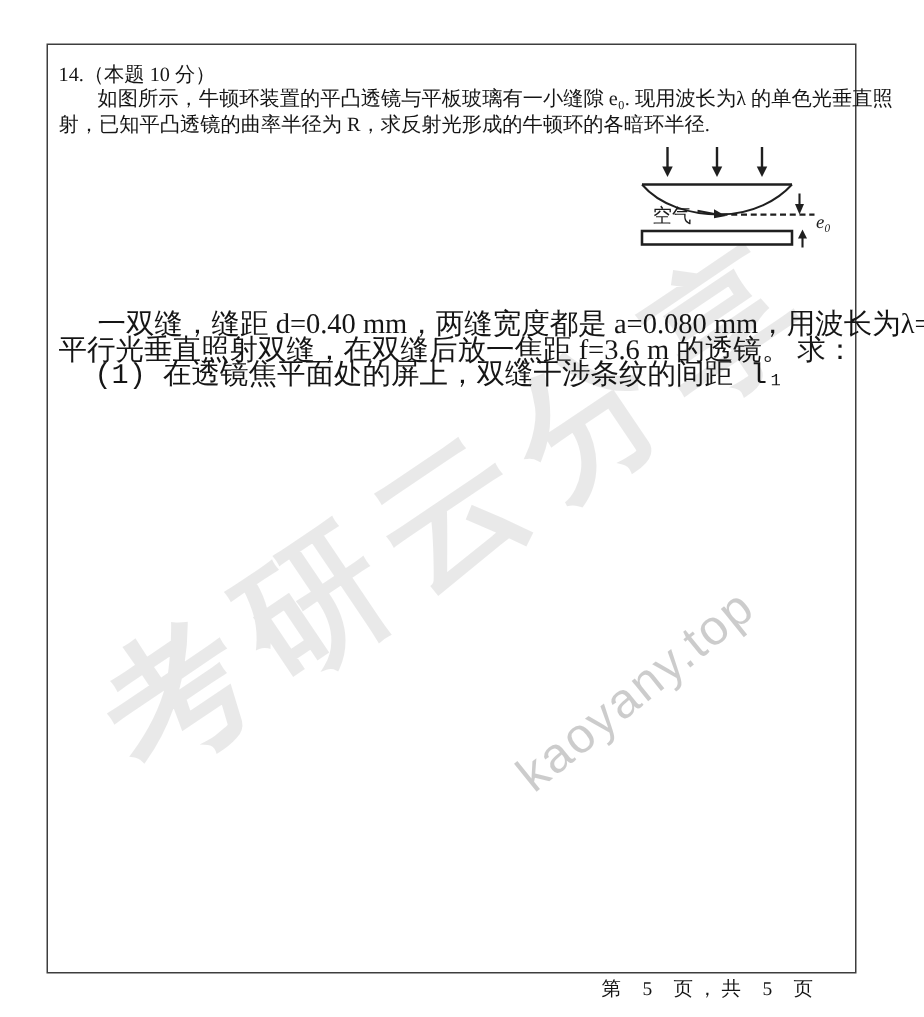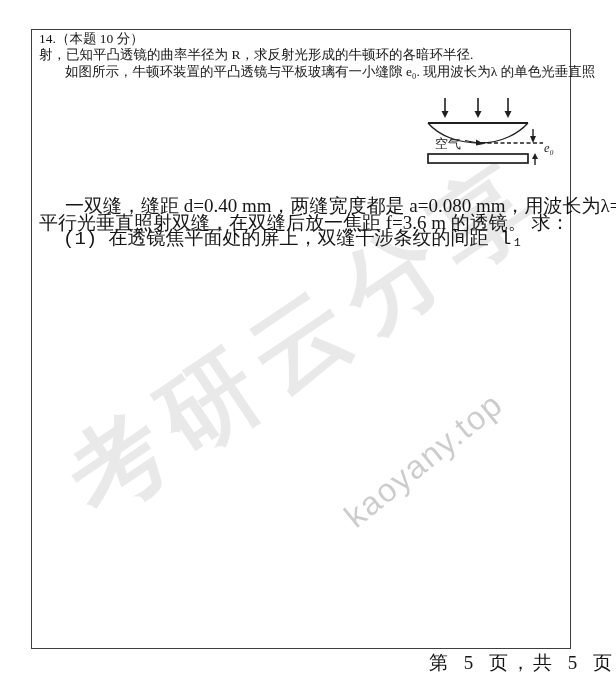--- a/index.html
+++ b/index.html
@@ -6,21 +6,21 @@
   .page {
     position:relative; width:616px; height:678px; margin:0 auto;
     background:#ffffff; overflow:hidden;
     font-family:"Liberation Serif","DejaVu Serif",serif;
     color:#151515;
   }
   .frame {
     position:absolute; left:31px; top:29px; width:538px; height:618px;
     border:1.5px solid #3e3e3e; z-index:1; pointer-events:none;
   }
-  .txt { position:absolute; z-index:2; }
+  .txt { position:absolute; z-index:2;margin-top:11px; }
   .q-title { font-size:13.5px; line-height:16px; }
   .q14-title { left:39px; top:31px; }
   .q14-body { left:39px; top:47px; width:528px; font-size:13.5px; line-height:16.5px; }
   .q15-title { left:39px; top:182px; }
   .q15-body { left:39px; top:198px; width:530px; font-size:19px; line-height:16.5px; }
   .indent-2em { text-indent:26px; }
   .indent-sub { text-indent:24px;font-family:Liberation Mono, monospace; }
   .line { white-space:nowrap; }
 
   .diagram { position:absolute; left:408px; top:92px; z-index:2; }
@@ -35,37 +35,37 @@
   }
   .wm-site {
     position:absolute; left:345px; top:496px; z-index:0;
     font-size:33px; letter-spacing:1.5px; white-space:nowrap;
     color:rgba(0,0,0,0.20);
     transform:rotate(-39deg); transform-origin:10px 16px;
     font-family:"Liberation Sans","DejaVu Sans",sans-serif;
   }
   .footer {
     position:absolute; left:401px; top:650px; z-index:2;
-    font-size:19px; letter-spacing:3px; word-spacing:5px; white-space:nowrap;margin-left:28px;
+    font-size:13px; letter-spacing:3px; word-spacing:5px; white-space:nowrap;
   }
 </style>
 </head>
 <body>
 
 <div class="page">
 
   <div class="wm-cn">考研云分享</div>
   <div class="wm-site">kaoyany.top</div>
 
   <div class="frame"></div>
 
   <div class="txt q-title q14-title">14.（本题 10 分）</div>
   <div class="txt q14-body">
+    <div class="line indent-2em">如图所示，牛顿环装置的平凸透镜与平板玻璃有一小缝隙 e₀. 现用波长为λ 的单色光垂直照</div>
     <div class="line">射，已知平凸透镜的曲率半径为 R，求反射光形成的牛顿环的各暗环半径.</div>
-    <div class="line indent-2em">如图所示，牛顿环装置的平凸透镜与平板玻璃有一小缝隙 e₀. 现用波长为λ 的单色光垂直照</div>
   </div>
 
   <svg class="diagram" width="168" height="82" viewBox="0 0 168 82">
     <g stroke="#1f1f1f" stroke-width="1.6" fill="#1f1f1f">
       <line x1="37" y1="6" x2="37" y2="20"></line>
       <polygon points="33.5,19 40.5,19 37,26" stroke="none"></polygon>
       <line x1="70" y1="6" x2="70" y2="20"></line>
       <polygon points="66.5,19 73.5,19 70,26" stroke="none"></polygon>
       <line x1="100" y1="6" x2="100" y2="20"></line>
       <polygon points="96.5,19 103.5,19 100,26" stroke="none"></polygon>

